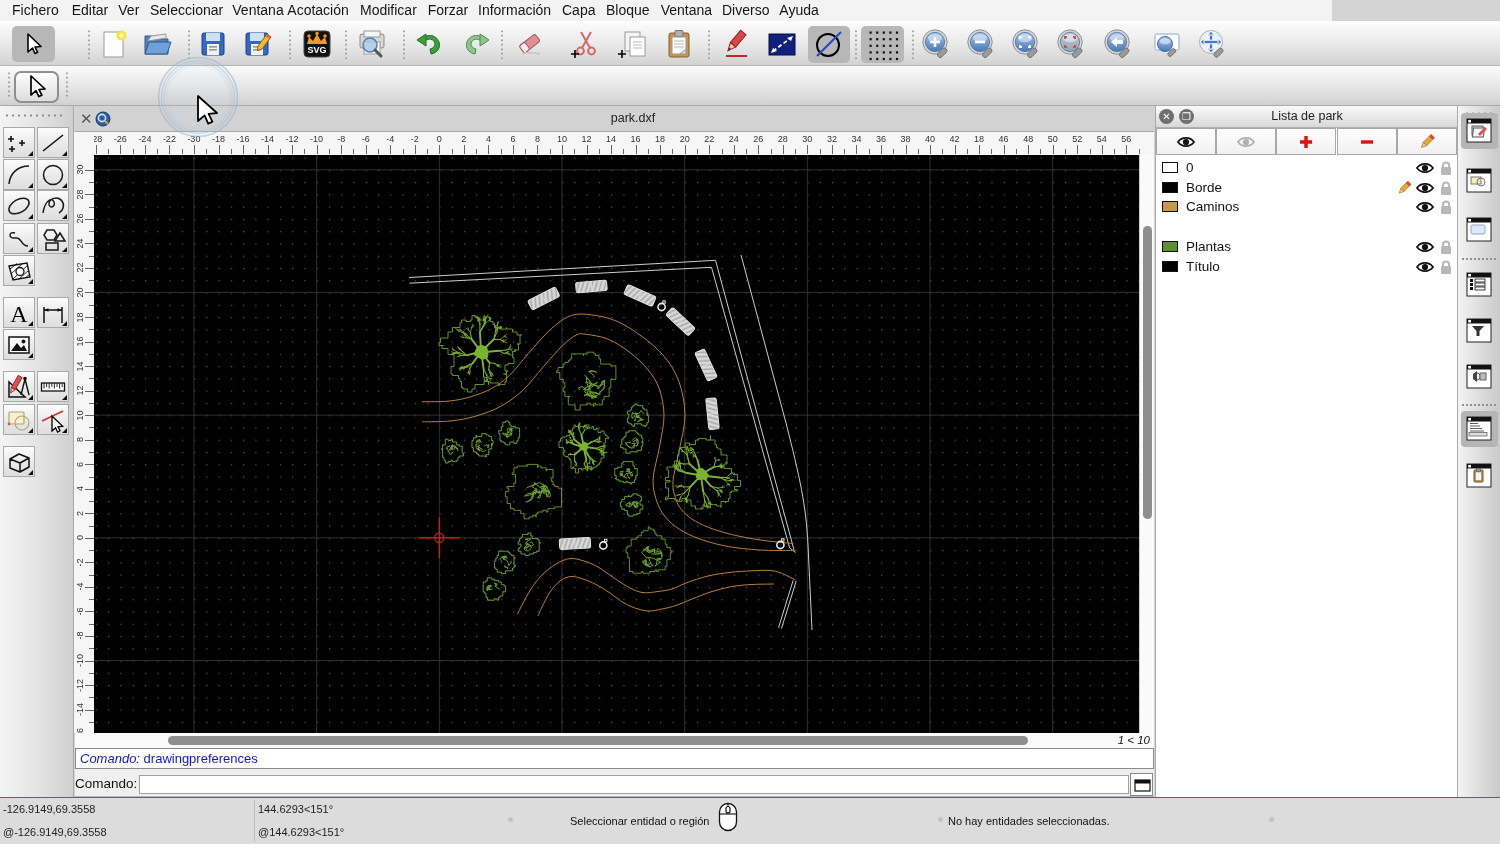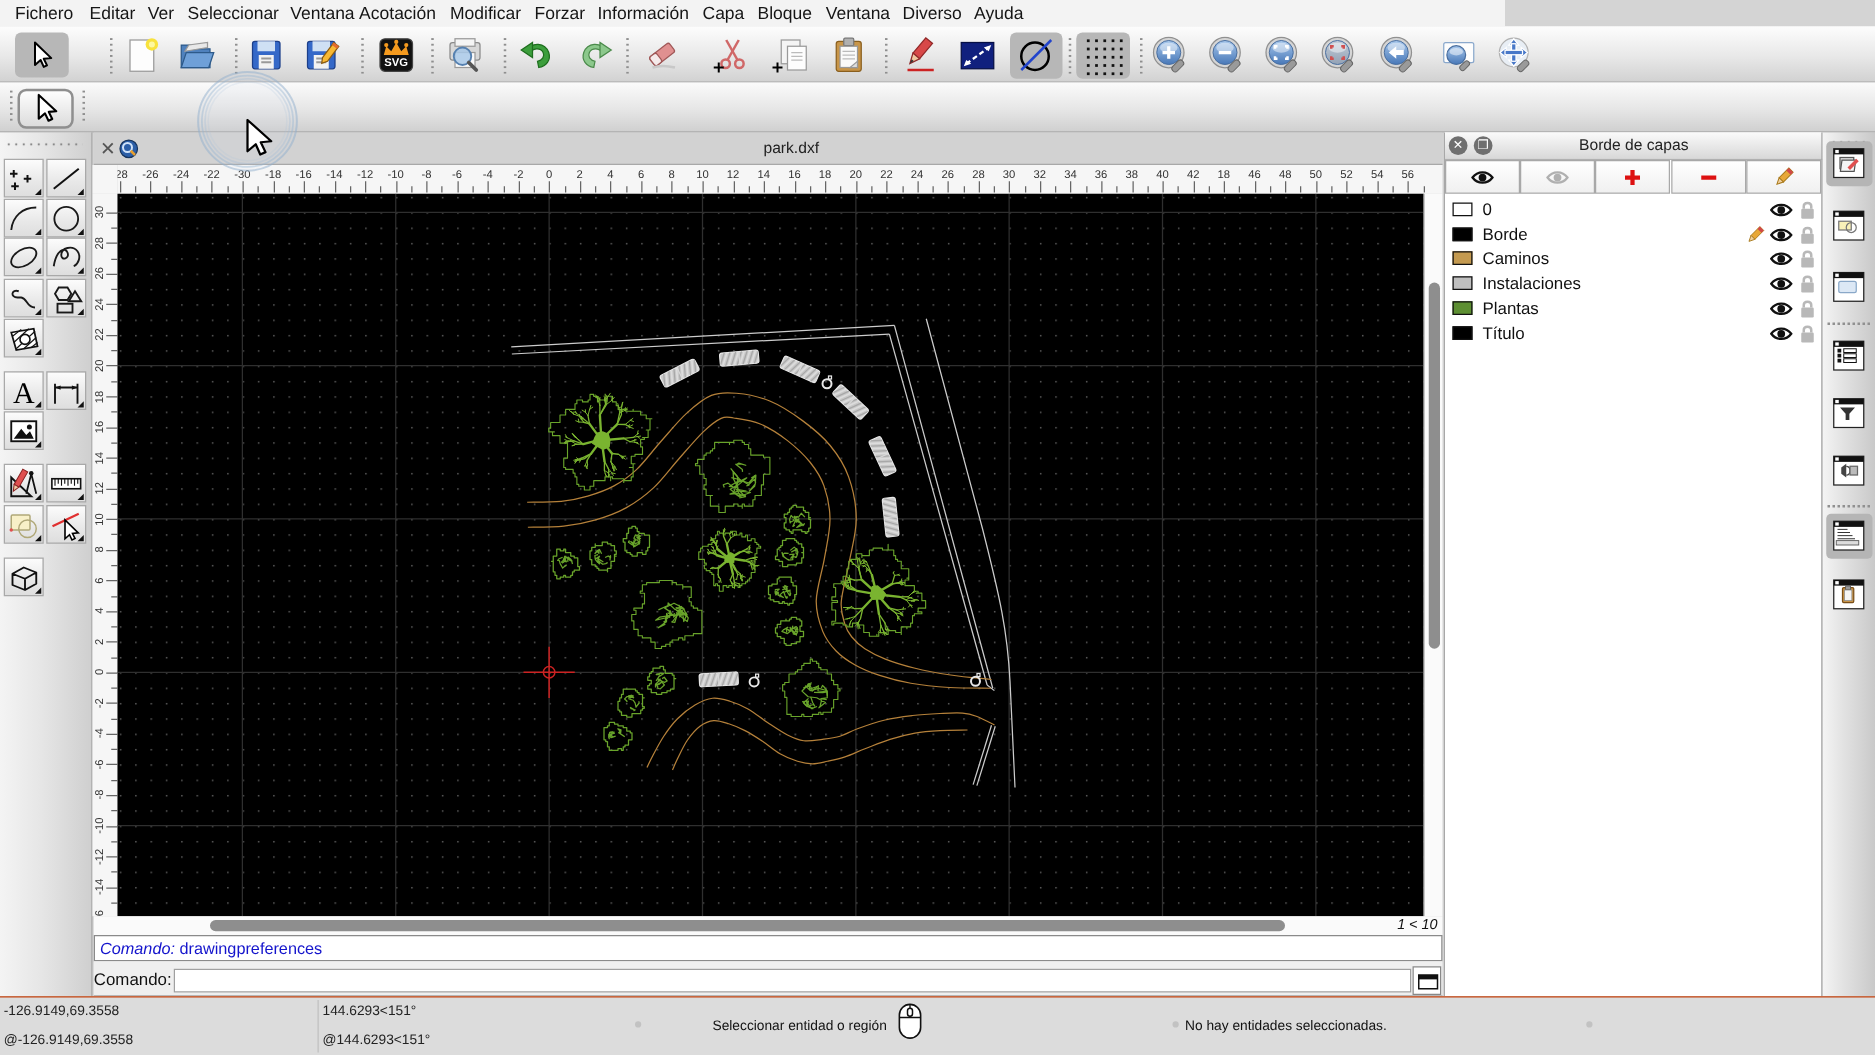--- a/index.html
+++ b/index.html
@@ -1,16 +1,16 @@
 <!DOCTYPE html>
 <html><head><meta charset="utf-8"><style>
 * { margin:0; padding:0; box-sizing:border-box; }
 html,body { width:1500px; height:844px; overflow:hidden; background:#d4d4d4;
   font-family:"Liberation Sans", sans-serif; -webkit-font-smoothing:antialiased; }
-#menubar { position:absolute; left:0; top:0; width:1204px; height:21px; background:#f3f3f3;text-align:center; }
+#menubar { position:absolute; left:0; top:0; width:1332px; height:21px; background:#f3f3f3;text-align:center; }
 #menubar span { position:absolute; top:2px; font-size:14px; color:#151515; }
 #toolbar1 { position:absolute; left:0; top:21px; width:1500px; height:45px;
   background:linear-gradient(#fdfdfd,#e8e8e8 55%,#d2d2d2); border-bottom:1px solid #b4b4b4;text-align:right; }
 #toolbar2 { position:absolute; left:0; top:66px; width:1500px; height:40px;
   background:linear-gradient(#fbfbfb,#e6e6e6 55%,#d0d0d0); border-bottom:1px solid #ababab; }
 .tbi { position:absolute; }
 .pressed { position:absolute; background:#b7b7b7; border-radius:5px; }
 .tsep { position:absolute; top:8px; height:30px; width:2px; background-image:radial-gradient(circle,#8e8e8e 0.8px,transparent 1.1px); background-size:2px 4.5px; background-repeat:repeat-y; }
 #ptrbtn { position:absolute; left:14px; top:71px; width:45px; height:32px; border:2px solid #8f8f8f;
   border-radius:7px; background:linear-gradient(#fefefe,#dcdcdc); }
@@ -1500,21 +1500,21 @@
     <div id="cmdinput"></div>
     <div id="cmdicon"><svg width="23" height="23" viewBox="0 0 23 23" style="">
         <rect x="4" y="6" width="15" height="11" fill="#fff" stroke="#111" stroke-width="1.2"></rect>
         <rect x="4" y="6" width="15" height="3.5" fill="#111"></rect>
       </svg></div>
   </div>
 <div id="rightdock">
   <div id="rdtitle">
       <div class="circbtn" style="left:3px">✕</div>
       <div class="circbtn" style="left:23px">❐</div>
-      <div class="t">Borde de capas</div>
+      <div class="t">Lista de park</div>
     </div>
   <div id="lbtnrow">
       <div class="lbtn" style="left:0.0px">
         <svg width="20" height="16" viewBox="0 0 20 16" style="">
           <path d="M2 8 C6 2.5 14 2.5 18 8 C14 13.5 6 13.5 2 8 Z" fill="none" stroke="#111" stroke-width="1.8"></path>
           <circle cx="10" cy="8" r="3.1" fill="#111"></circle>
         </svg>
       </div>
       <div class="lbtn" style="left:60.2px">
         <svg width="20" height="16" viewBox="0 0 20 16" style="">
@@ -1580,32 +1580,20 @@
       <span class="lname">Caminos</span>
       <span class="leye"><svg width="20" height="16" viewBox="0 0 20 16" style="">
           <path d="M2 8 C6 2.5 14 2.5 18 8 C14 13.5 6 13.5 2 8 Z" fill="none" stroke="#111" stroke-width="1.8"></path>
           <circle cx="10" cy="8" r="3.1" fill="#111"></circle>
         </svg></span>
       <span class="llock"><svg width="16" height="16" viewBox="0 0 16 16" style="">
           <rect x="3" y="7" width="10" height="8" rx="1" fill="#b8b8b8"></rect>
           <path d="M5 7 L5 5 C5 1.5 11 1.5 11 5 L11 7" fill="none" stroke="#b8b8b8" stroke-width="2"></path>
         </svg></span>
     </div>
-    <div class="lrow" style="top:111.1px">
-      <span class="lsw" style="background:#bfbfbf"></span>
-      <span class="lname">Instalaciones</span>
-      <span class="leye"><svg width="20" height="16" viewBox="0 0 20 16" style="">
-          <path d="M2 8 C6 2.5 14 2.5 18 8 C14 13.5 6 13.5 2 8 Z" fill="none" stroke="#111" stroke-width="1.8"></path>
-          <circle cx="10" cy="8" r="3.1" fill="#111"></circle>
-        </svg></span>
-      <span class="llock"><svg width="16" height="16" viewBox="0 0 16 16" style="">
-          <rect x="3" y="7" width="10" height="8" rx="1" fill="#b8b8b8"></rect>
-          <path d="M5 7 L5 5 C5 1.5 11 1.5 11 5 L11 7" fill="none" stroke="#b8b8b8" stroke-width="2"></path>
-        </svg></span>
-    </div>
     <div class="lrow" style="top:130.8px">
       <span class="lsw" style="background:#5d8f32"></span>
       <span class="lname">Plantas</span>
       <span class="leye"><svg width="20" height="16" viewBox="0 0 20 16" style="">
           <path d="M2 8 C6 2.5 14 2.5 18 8 C14 13.5 6 13.5 2 8 Z" fill="none" stroke="#111" stroke-width="1.8"></path>
           <circle cx="10" cy="8" r="3.1" fill="#111"></circle>
         </svg></span>
       <span class="llock"><svg width="16" height="16" viewBox="0 0 16 16" style="">
           <rect x="3" y="7" width="10" height="8" rx="1" fill="#b8b8b8"></rect>
           <path d="M5 7 L5 5 C5 1.5 11 1.5 11 5 L11 7" fill="none" stroke="#b8b8b8" stroke-width="2"></path>

